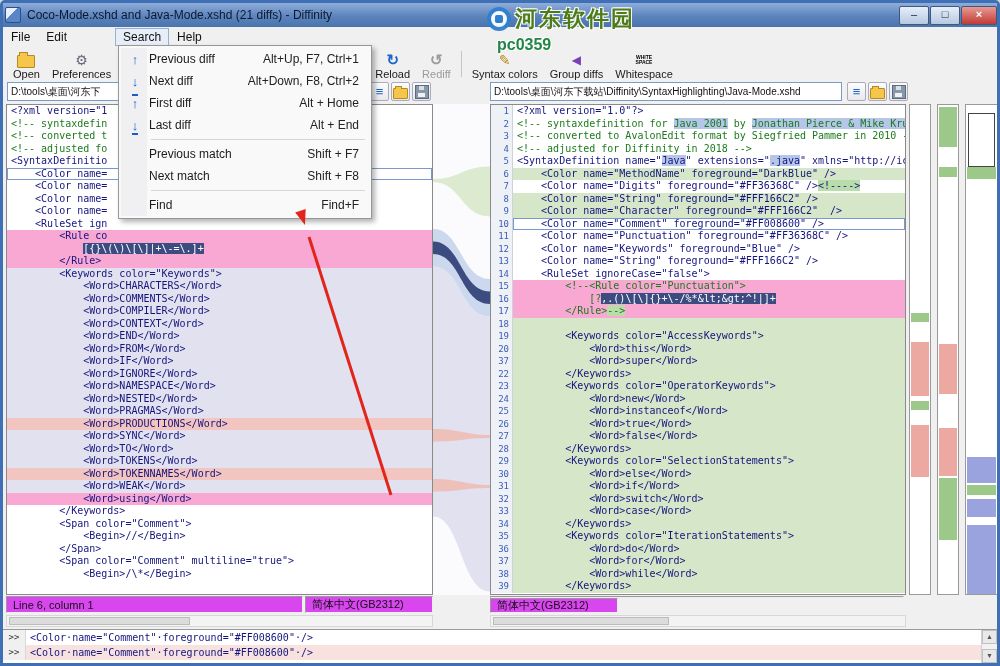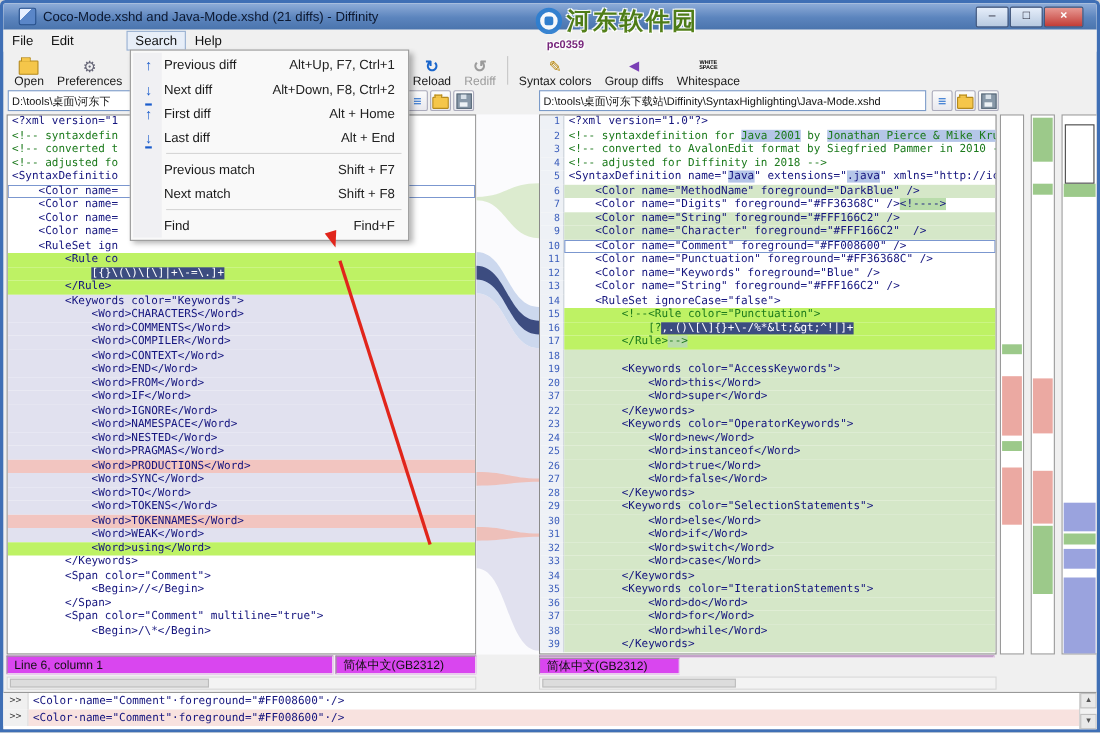--- a/index.html
+++ b/index.html
@@ -2,21 +2,21 @@
 <html><head>
 <meta charset="utf-8">
 <style>
   html,body{margin:0;padding:0;background:#d8d8d8;}
   .window{position:relative;width:1000px;height:666px;box-sizing:border-box;
     border:3px solid #3f6fb5;border-radius:5px 5px 0 0;background:#f0f0f0;
     font-family:"Liberation Sans",sans-serif;overflow:hidden;}
   
   .titlebar{position:absolute;top:0;left:0;right:0;height:24px;
     background:linear-gradient(#8fadd9,#5b84bd 55%,#4a74ad);
-    display:flex;align-items:center;padding:0 12px;}
+    display:flex;align-items:center;padding:0 0;}
   .app-icon{width:14px;height:14px;margin-left:2px;background:linear-gradient(135deg,#e8f0ff 40%,#5a86c8 40%);
     border:1px solid #27508c;border-radius:2px;flex:none;}
   .title-text{font-size:12px;color:#0c1830;margin-left:6px;flex:1;white-space:nowrap;overflow:hidden;}
   .win-buttons{display:flex;gap:1px;}
   .wbtn{width:28px;height:17px;font-size:11px;line-height:15px;text-align:center;
     border:1px solid #44577a;border-radius:2px;background:linear-gradient(#e6eefa,#b7c9e0);color:#223;}
   .wbtn.close{width:34px;background:linear-gradient(#e89a94,#c23b35);color:#fff;font-weight:bold;}
   
   .menubar{position:absolute;top:24px;left:0;right:0;height:20px;background:#f0f0f0;
     display:flex;align-items:center;font-size:12px;color:#111;}
@@ -56,21 +56,21 @@
     font-family:"DejaVu Sans Mono",monospace;font-size:10px;line-height:12.5px;overflow:hidden;}
   .editor.left{left:3px;width:427px;}
   .editor.right{left:487px;width:416px;}
   .gap{position:absolute;left:430px;width:57px;top:0;bottom:0;background:#fbfbfd;}
   .line{display:flex;height:12.5px;}
   .ln{flex:none;width:18px;text-align:right;padding-right:3px;color:#3a5dbb;background:#eef1f6;
     border-right:1px solid #cdd3da;font-size:9px;}
   .code{flex:1;white-space:pre;padding-left:4px;color:#14147e;}
   .fg-g{color:#1c7a1c;}
   .bg-green{background:#d5e7c8;}
-  .bg-blue{background:#bef264;}
+  .bg-blue{background:#f9a8d4;}
   .bg-lav{background:#e1e1ef;}
   .bg-pink{background:#f2c5c0;}
   .cur .code{box-shadow:inset 0 0 0 1px #7b97cf;}
   .seg-navy{background:#3c4c80;color:#fff;}
   .seg-hlb{background:#b5c6e8;}
   .seg-hlg{background:#b9dcab;}
   
   .maps{position:absolute;left:906px;right:3px;top:0;bottom:0;}
   .strip{position:absolute;top:0;bottom:0;background:#fff;border:1px solid #9a9a9a;box-sizing:border-box;}
   .strip.s1{left:0;width:22px;} .strip.s2{left:28px;width:22px;} .strip.s3{left:56px;width:33px;}
@@ -109,21 +109,21 @@
   .psep{position:relative;height:1px;background:#d6d6d6;margin:3px 4px 3px 30px;}
   
   .anno{position:absolute;left:0;top:0;width:1000px;height:666px;pointer-events:none;z-index:80;}
   .watermark{position:absolute;left:484px;top:1px;z-index:90;opacity:.95;pointer-events:none;}
   .wm-row{display:flex;align-items:center;}
   .wm-logo{width:24px;height:24px;border-radius:50%;border:4px solid #2f7fd0;background:#fff;box-sizing:border-box;
     position:relative;flex:none;}
   .wm-logo::after{content:"";position:absolute;left:4px;top:4px;width:8px;height:8px;background:#2f7fd0;border-radius:2px;}
   .wm-title{font-size:22px;font-weight:bold;color:#4d7c0f;margin-left:4px;letter-spacing:2px;
     text-shadow:1px 1px 0 #fff,-1px -1px 0 #fff,1px -1px 0 #fff,-1px 1px 0 #fff;}
-  .wm-sub{font-size:10px;color:#701a75;margin:2px 0 0 10px;font-weight:bold;
+  .wm-sub{font-size:16px;color:#15803d;margin:2px 0 0 10px;font-weight:bold;
     text-shadow:1px 1px 0 #fff,-1px -1px 0 #fff;}
 </style>
 </head>
 <body>
 
 <div class="window">
 
   <div class="titlebar">
     <span class="app-icon"></span>
     <span class="title-text">Coco-Mode.xshd and Java-Mode.xshd (21 diffs) - Diffinity</span>

